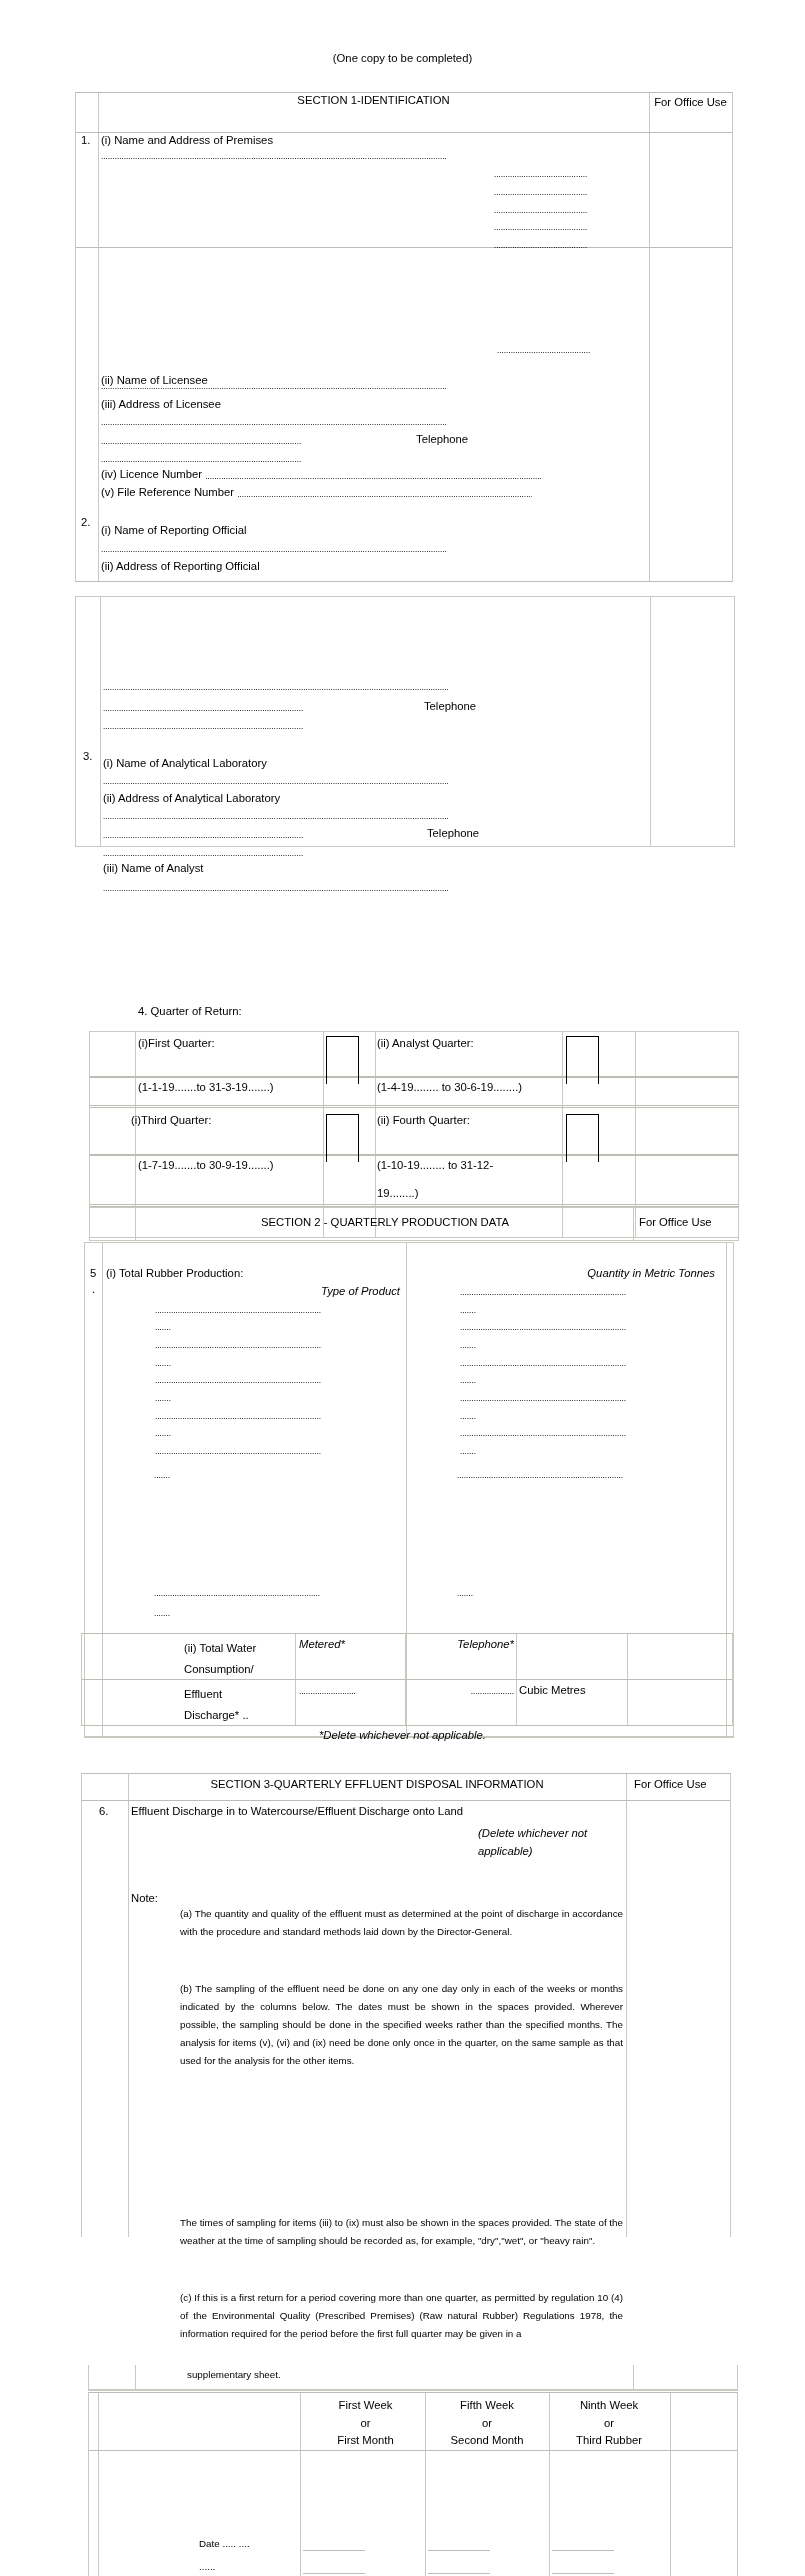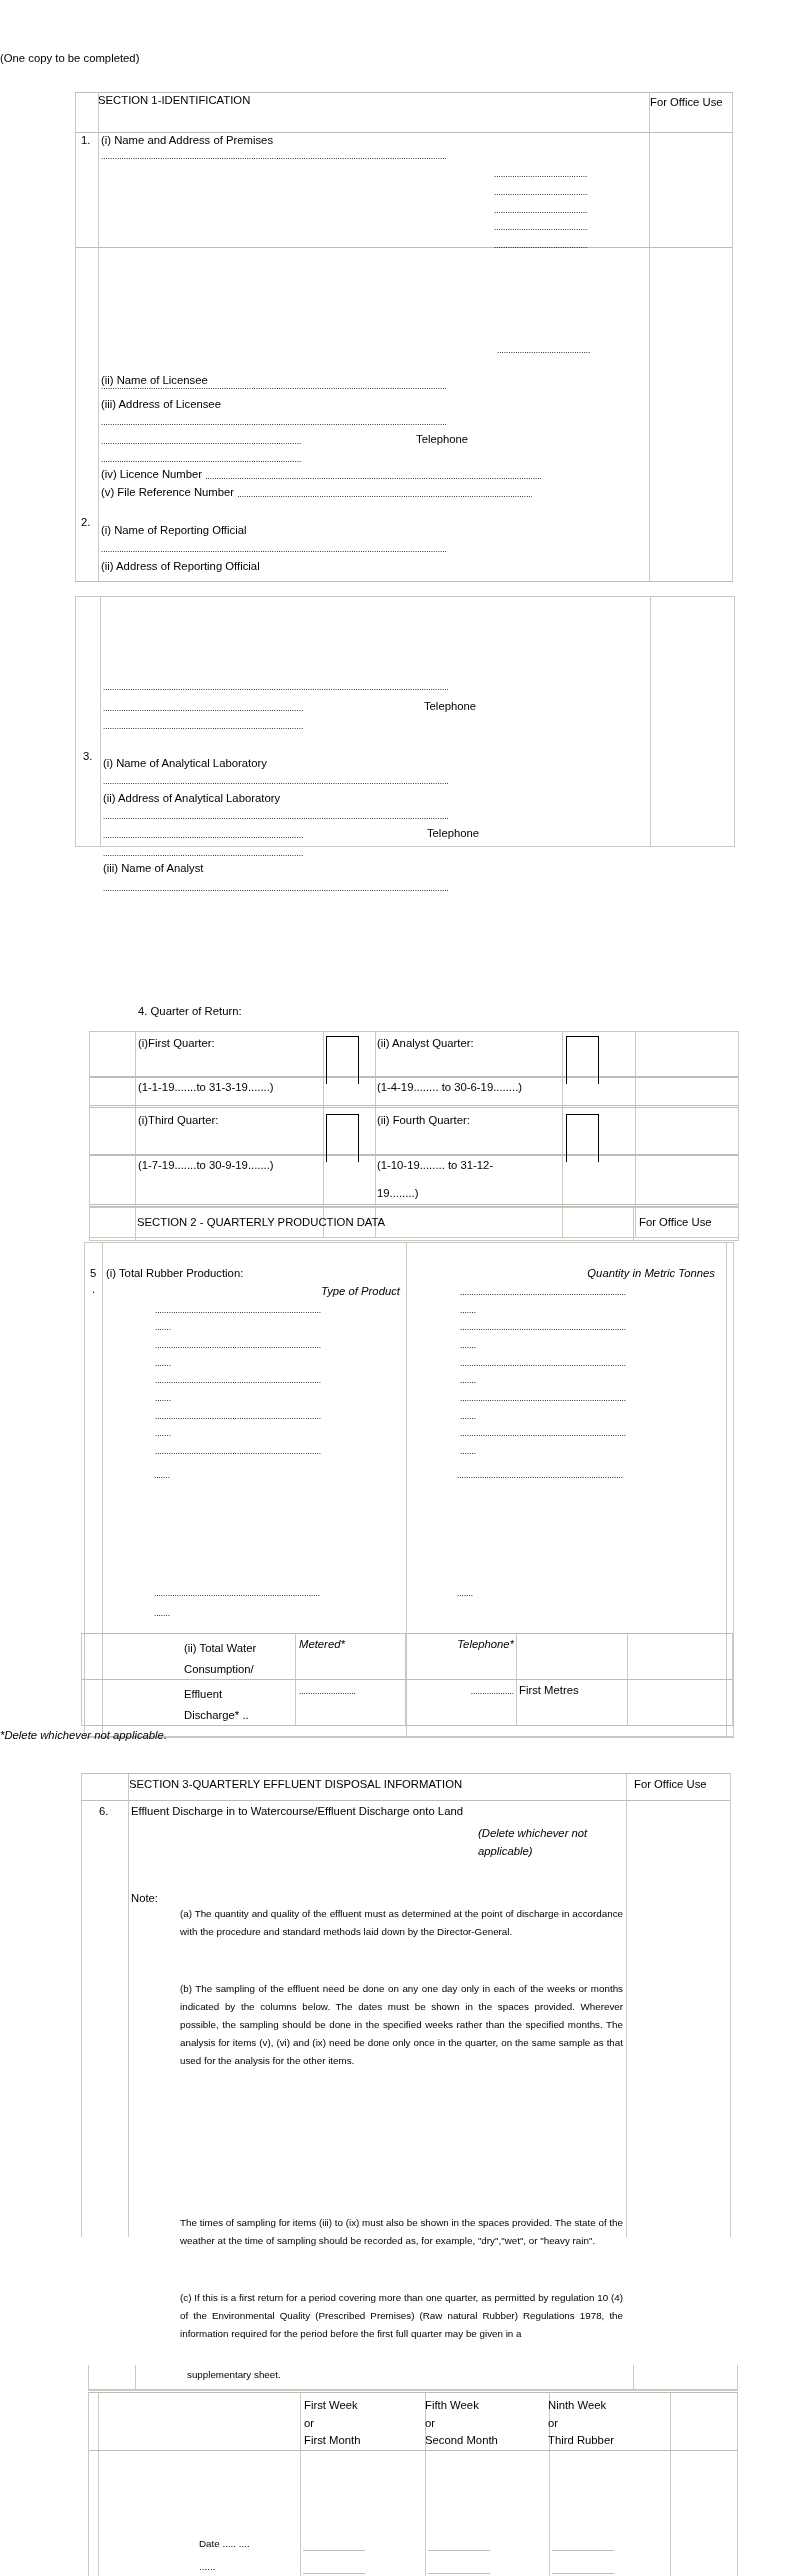--- a/index.html
+++ b/index.html
@@ -2,21 +2,21 @@
 <html style="font-size:8.2px"><head>
 <meta charset="utf-8">
 <style>
   html, body { margin:0; padding:0; background:#ffffff; }
   body { width:805px; height:3658px; position:relative; font-family:"Liberation Sans", sans-serif; font-size:11.3px; color:#000; }
   .tbl { position:absolute; box-sizing:border-box; border:1px solid #c9c9c1; border-top:1.5px solid #bdbdb5; border-bottom:1.5px solid #bdbdb5; }
   .vl { position:absolute; top:0; bottom:0; width:0; border-left:1px solid #c9c9c1; }
   .hl { position:absolute; left:0; right:0; height:0; border-top:1.5px solid #bdbdb5; }
   .t { position:absolute; white-space:nowrap; line-height:1.2; }
   .i { font-style:italic; }
-  .c { }
+  .c { text-align:center; }
   .r { text-align:right; }
   .dots { letter-spacing:0; }
   .chk { position:absolute; width:33px; height:48px; border:1.5px solid #000; border-bottom:none; box-sizing:border-box; }
   .para { position:absolute; line-height:24px; text-align:justify; font-size:11.3px; }
 </style>
 </head>
 <body>
 
 <div class="t c" style="left:0;width:805px;top:52px;">(One copy to be completed)</div>
 
@@ -95,21 +95,21 @@
   <div class="hl" style="top:73px;border-top:3.1px double #bdbdb5;"></div>
   <div class="hl" style="top:122px;border-top:2.1px double #bdbdb5;"></div>
   <div class="hl" style="top:172px;border-top:3.1px double #bdbdb5;"></div>
 </div>
 <div class="t" style="left:138px;top:1037px;">(i)First Quarter:</div>
 <div class="chk" style="left:326px;top:1036px;"></div>
 <div class="t" style="left:377px;top:1037px;">(ii) Analyst Quarter:</div>
 <div class="chk" style="left:566px;top:1036px;"></div>
 <div class="t" style="left:138px;top:1081px;">(1-1-19.......to 31-3-19.......)</div>
 <div class="t" style="left:377px;top:1081px;">(1-4-19........ to 30-6-19........)</div>
-<div class="t" style="left:138px;top:1114px;">(i)Third Quarter:</div>
+<div class="t" style="left:131px;top:1114px;">(i)Third Quarter:</div>
 <div class="chk" style="left:326px;top:1114px;"></div>
 <div class="t" style="left:377px;top:1114px;">(ii) Fourth Quarter:</div>
 <div class="chk" style="left:566px;top:1114px;"></div>
 <div class="t" style="left:138px;top:1159px;">(1-7-19.......to 30-9-19.......)</div>
 <div class="t" style="left:377px;top:1159px;">(1-10-19........ to 31-12-</div>
 <div class="t" style="left:377px;top:1187px;">19........)</div>
 
 <div class="tbl" style="left:89px;top:1207px;width:650px;height:34px;border:1.5px double #c9c9c1;">
   <div class="vl" style="left:45px;"></div>
   <div class="vl" style="left:543px;"></div>
@@ -168,21 +168,21 @@
   <div>Consumption/</div>
 </div>
 <div class="t" style="left:184px;top:1684px;line-height:20.6px;">
   <div>Effluent</div>
   <div>Discharge* ..</div>
 </div>
 <div class="t i" style="left:299px;top:1638px;">Metered*</div>
 <div class="t i r" style="left:407px;width:107px;top:1638px;">Telephone*</div>
 <div class="t dots" style="left:299px;top:1687px;font-size:8.2px;">.........................</div>
 <div class="t dots r" style="left:407px;width:107px;top:1687px;font-size:8.2px;">...................</div>
-<div class="t" style="left:519px;top:1684px;">First Metres</div>
+<div class="t" style="left:519px;top:1684px;">Cubic Metres</div>
 <div class="t i c" style="left:0;width:805px;top:1729px;">*Delete whichever not applicable.</div>
 
 <div class="tbl" style="left:81px;top:1773px;width:650px;height:464px;border-bottom:none;">
   <div class="vl" style="left:46px;"></div>
   <div class="vl" style="left:544px;"></div>
   <div class="hl" style="top:26px;"></div>
 </div>
 <div class="t c" style="left:129px;width:496px;top:1778px;">SECTION 3-QUARTERLY EFFLUENT DISPOSAL INFORMATION</div>
 <div class="t" style="left:634px;top:1778px;">For Office Use</div>
 <div class="t" style="left:99px;top:1805px;">6.</div>
@@ -204,21 +204,21 @@
 <div class="t" style="left:187px;top:2369px;font-size:9.8px;">supplementary sheet.</div>
 
 <div class="tbl" style="left:88px;top:2392px;width:650px;height:981px;border-top:1.5px solid #bdbdb5;border-bottom:2.1px double #c9c9c1;">
   <div class="vl" style="left:9.3px;"></div>
   <div class="vl" style="left:211px;"></div>
   <div class="vl" style="left:336px;"></div>
   <div class="vl" style="left:460px;"></div>
   <div class="vl" style="left:581px;"></div>
   <div class="hl" style="top:57px;"></div>
 </div>
-<div class="t c" style="left:304px;width:99px;top:2397px;line-height:17.5px;">
+<div class="t c" style="left:316px;width:99px;top:2397px;line-height:17.5px;">
   <div>First Week</div>
   <div>or</div>
   <div>First Month</div>
 </div>
 <div class="t c" style="left:425px;width:124px;top:2397px;line-height:17.5px;">
   <div>Fifth Week</div>
   <div>or</div>
   <div>Second Month</div>
 </div>
 <div class="t c" style="left:548px;width:122px;top:2397px;line-height:17.5px;">

